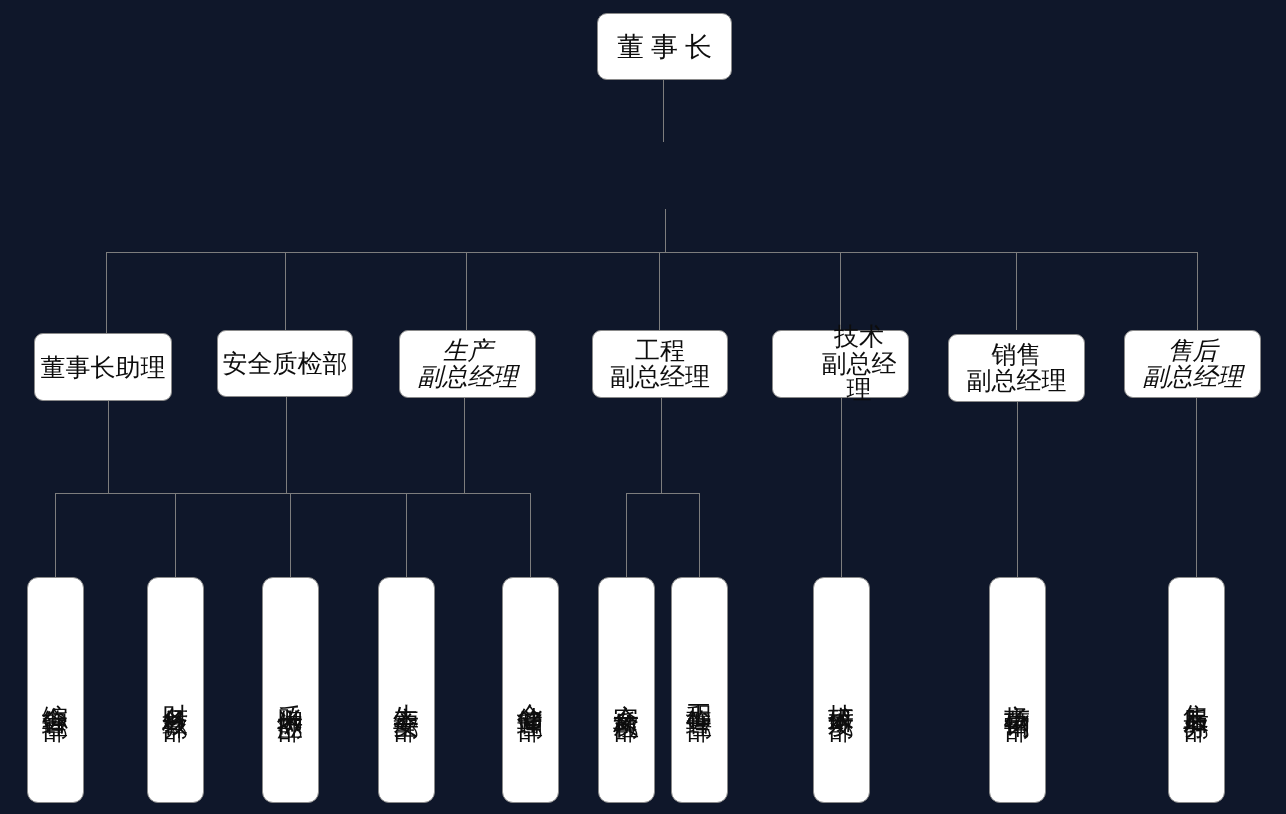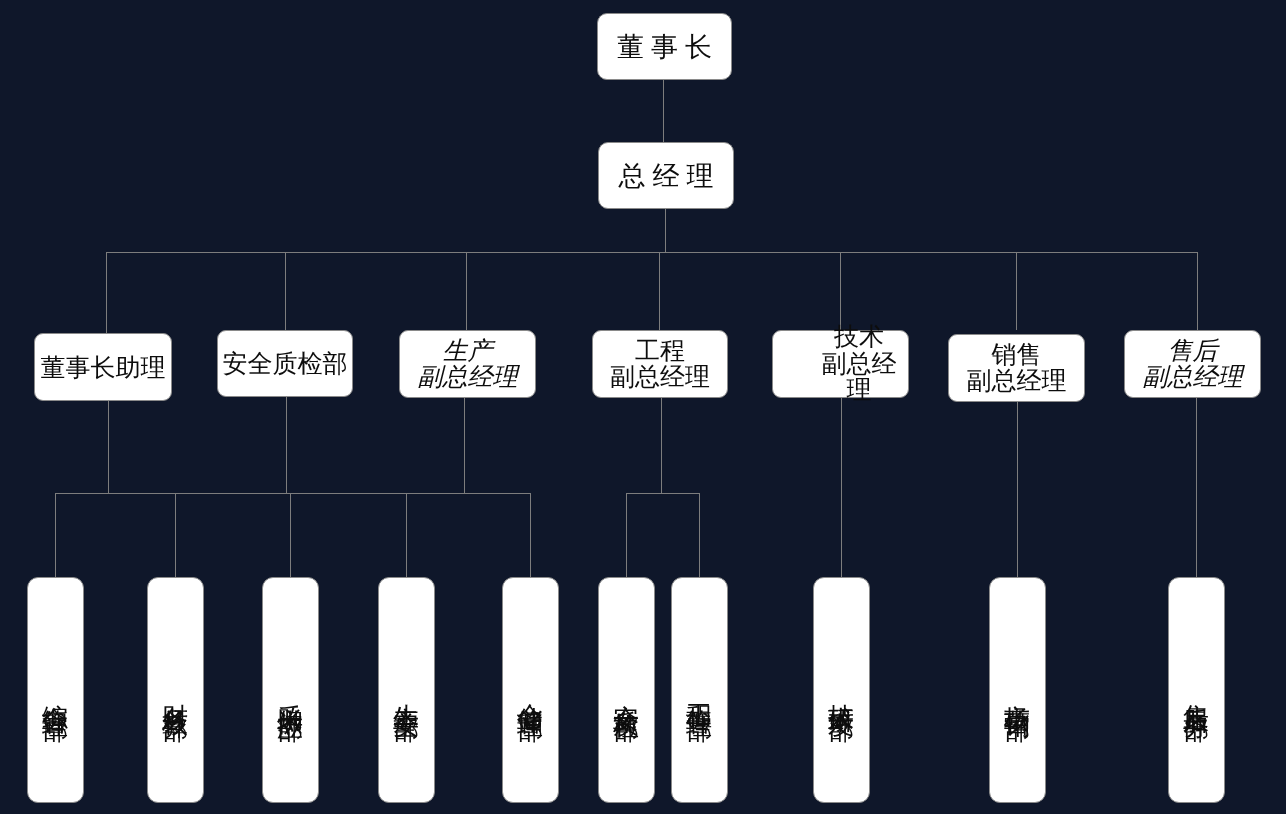--- a/index.html
+++ b/index.html
@@ -105,23 +105,20 @@
   <div class="ln v" style="left:699px; top:493px; height:85px;"></div>
 
   <div class="ln v" style="left:841px; top:398px; height:180px;"></div>
   <div class="ln v" style="left:1017px; top:398px; height:180px;"></div>
   <div class="ln v" style="left:1196px; top:398px; height:180px;"></div>
 
   <div class="node top" style="left:597px; top:13px; width:135px; height:67px;">
     <span>董事长</span>
   </div>
 
-  <div class="node top" style="left:598px; top:142px; width:136px; height:67px;">
-    <span>总经理</span>
-  </div>
 
   <div class="node lead" style="left:34px; top:333px; width:138px; height:68px;text-align:center;">
     <span>董事长助理</span>
   </div>
 
   <div class="node lead" style="left:217px; top:330px; width:136px; height:67px;">
     <span>安全质检部</span>
   </div>
 
   <div class="node lead" style="left:399px; top:330px; width:137px; height:68px;font-style:italic;">

